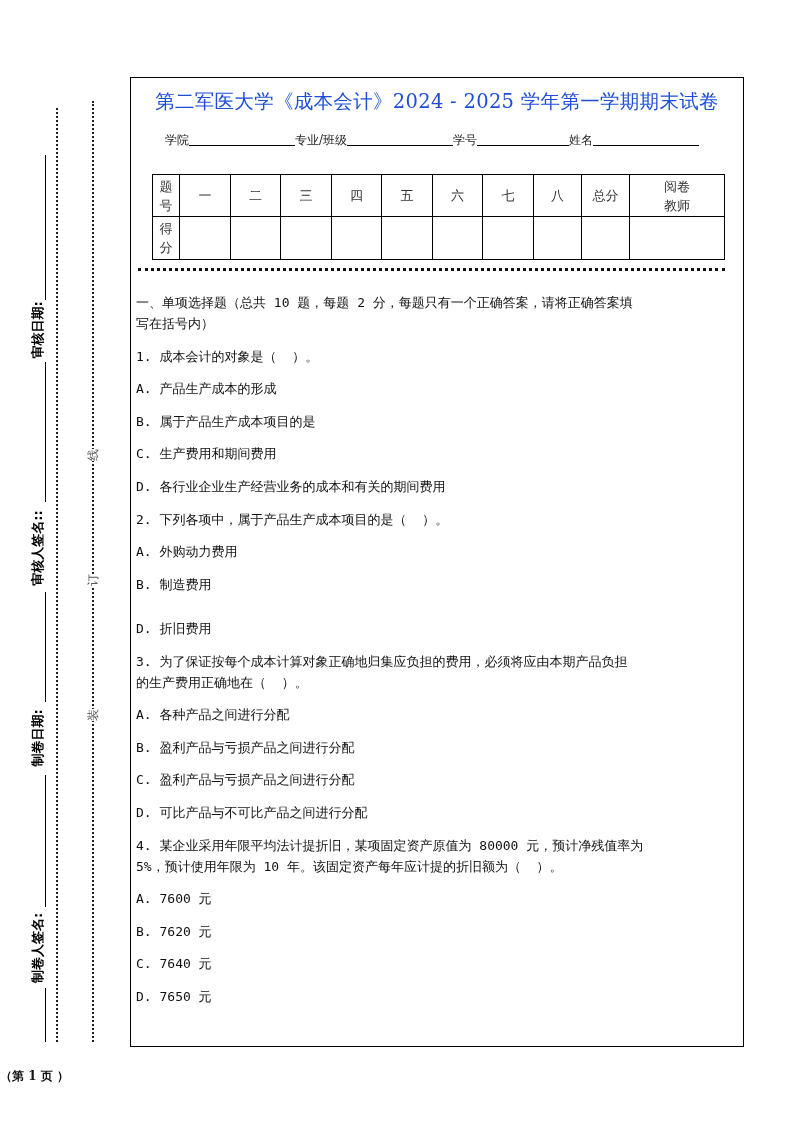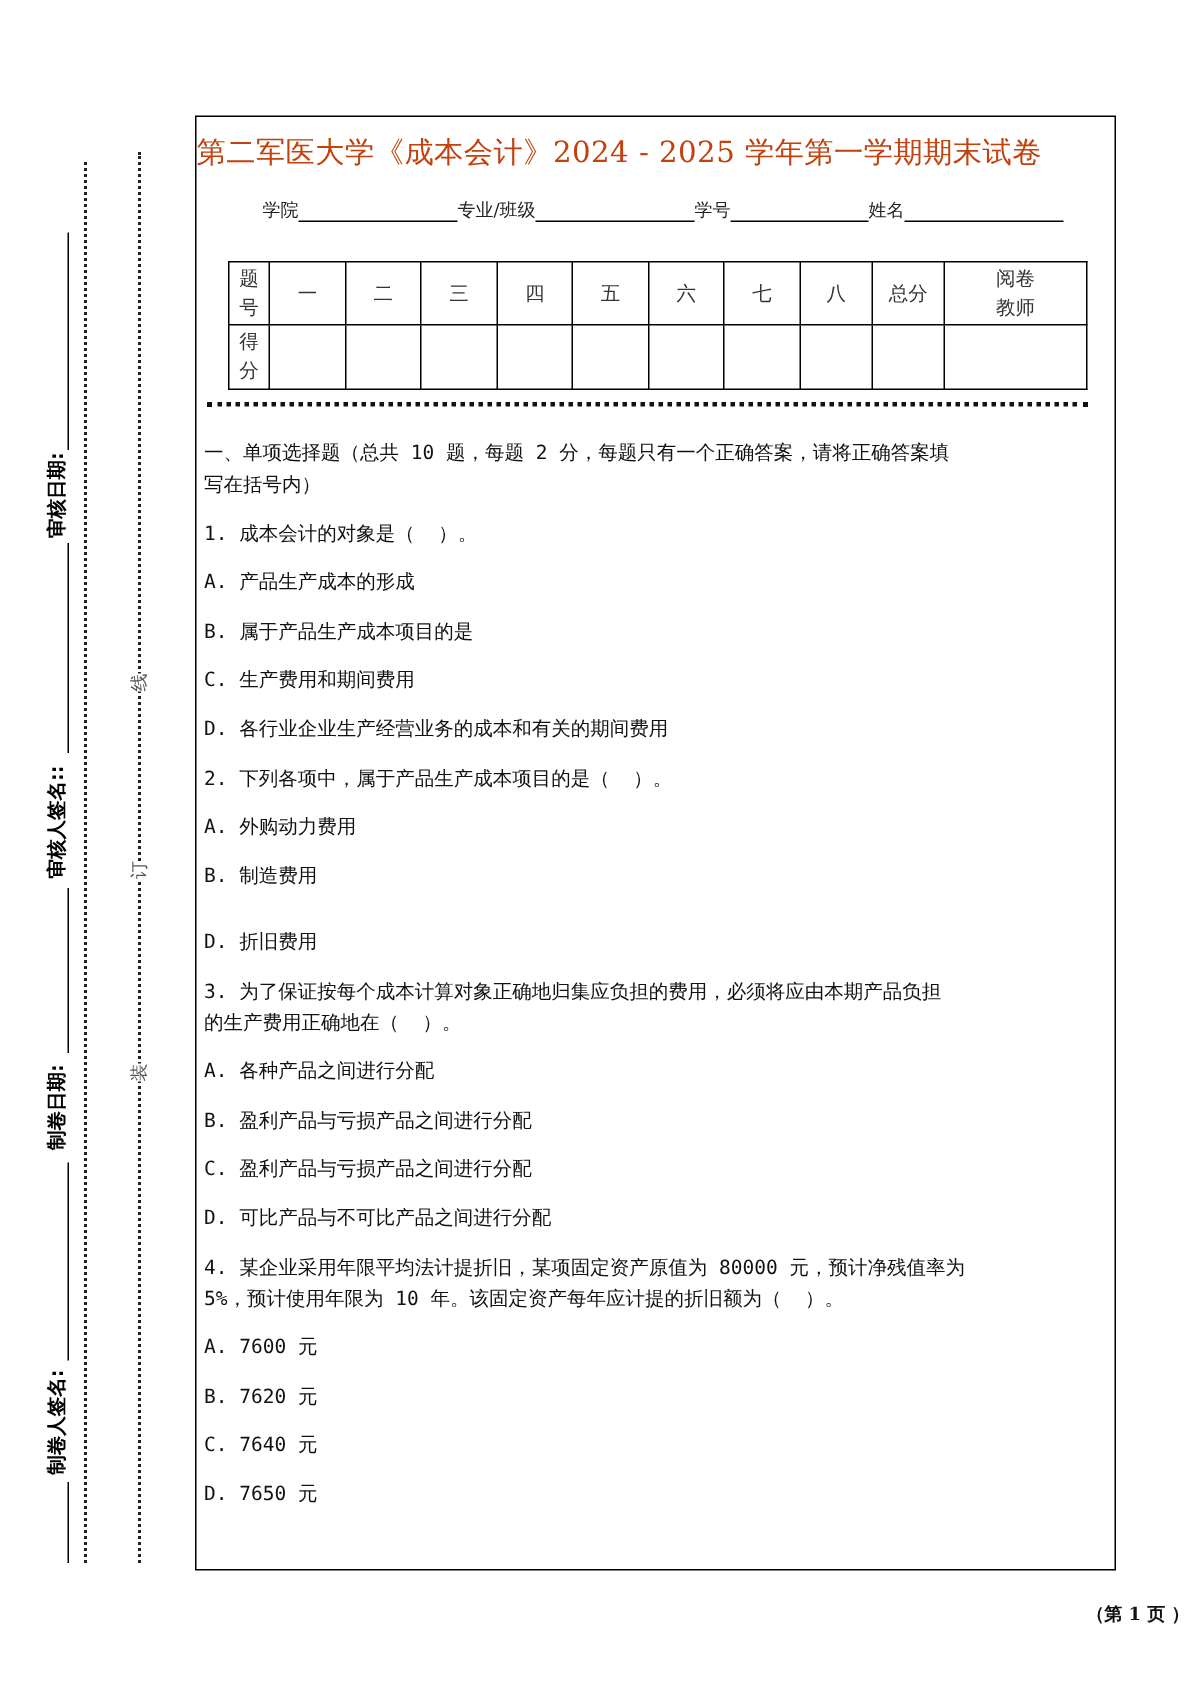--- a/index.html
+++ b/index.html
@@ -13,43 +13,43 @@
                 white-space: nowrap; font-weight: bold; font-size: 13px; color: #000;
                 font-family: "DejaVu Sans", sans-serif; }
   .bind-mark { position: absolute; left: 93px; transform: translate(-50%, -50%) rotate(-90deg);
                background: #fff; font-size: 12px; color: #555; padding: 2px 0;
                font-family: "DejaVu Serif", serif; }
 
   
   .paper-box { position: absolute; left: 130px; top: 77px; width: 614px; height: 970px;
                border: 1.3px solid #000; box-sizing: border-box; }
 
-  .title { position: absolute; left: 0; right: 0; top: 10px; 
-           font-family: "DejaVu Serif", serif; font-size: 19.5px; letter-spacing: 0.3px; color: #c2410c; }
+  .title { position: absolute; left: 0; right: 0; top: 10px; text-align: center;
+           font-family: "DejaVu Serif", serif; font-size: 19.5px; letter-spacing: 0.3px; color: #1d4ed8; }
 
   .info-row { position: absolute; left: 34px; top: 54px; font-size: 12px;
-              font-family: "DejaVu Serif", serif; display: flex; align-items: center; color: #222; margin-left: 10px; }
+              font-family: "DejaVu Serif", serif; display: flex; align-items: flex-start; color: #222; }
   .info-row .blank { display: inline-block; border-bottom: 1px solid #000; height: 13px; }
 
   .score-table { position: absolute; left: 21px; top: 96px; border-collapse: collapse;
                  font-family: "DejaVu Serif", serif; font-size: 13px; color: #333; }
   .score-table td { border: 1px solid #000; text-align: center; padding: 0; }
   .score-table td.rowhead { width: 26px; line-height: 19px; font-size: 13px; }
   .score-table tr.r1 td { height: 41px; }
   .score-table tr.r2 td { height: 42px; }
 
   .sep-dots { position: absolute; left: 7px; width: 587px; top: 190px; height: 0;
               border-top: 3px dotted #111; }
 
   .content { position: absolute; left: 5px; right: 6px; top: 214px;
              font-family: "DejaVu Sans Mono", monospace; font-size: 13px; color: #111; }
   .content .line { line-height: 21px; margin: 0; white-space: pre-wrap; }
   .content .gap { height: 11.6px; }
 
-  .footer { position: absolute; top: 1068px; left: 0; width: 793px; text-align: right;
+  .footer { position: absolute; top: 1068px; left: 0; width: 793px; text-align: left;
             font-weight: bold; font-size: 12px; font-family: "DejaVu Serif", serif; }
 </style>
 </head>
 <body>
 
 <div>
   <div class="solid-seg" style="top:155px;height:145px;"></div>
   <div class="solid-seg" style="top:362px;height:140px;"></div>
   <div class="solid-seg" style="top:592px;height:110px;"></div>
   <div class="solid-seg" style="top:775px;height:132px;"></div>

